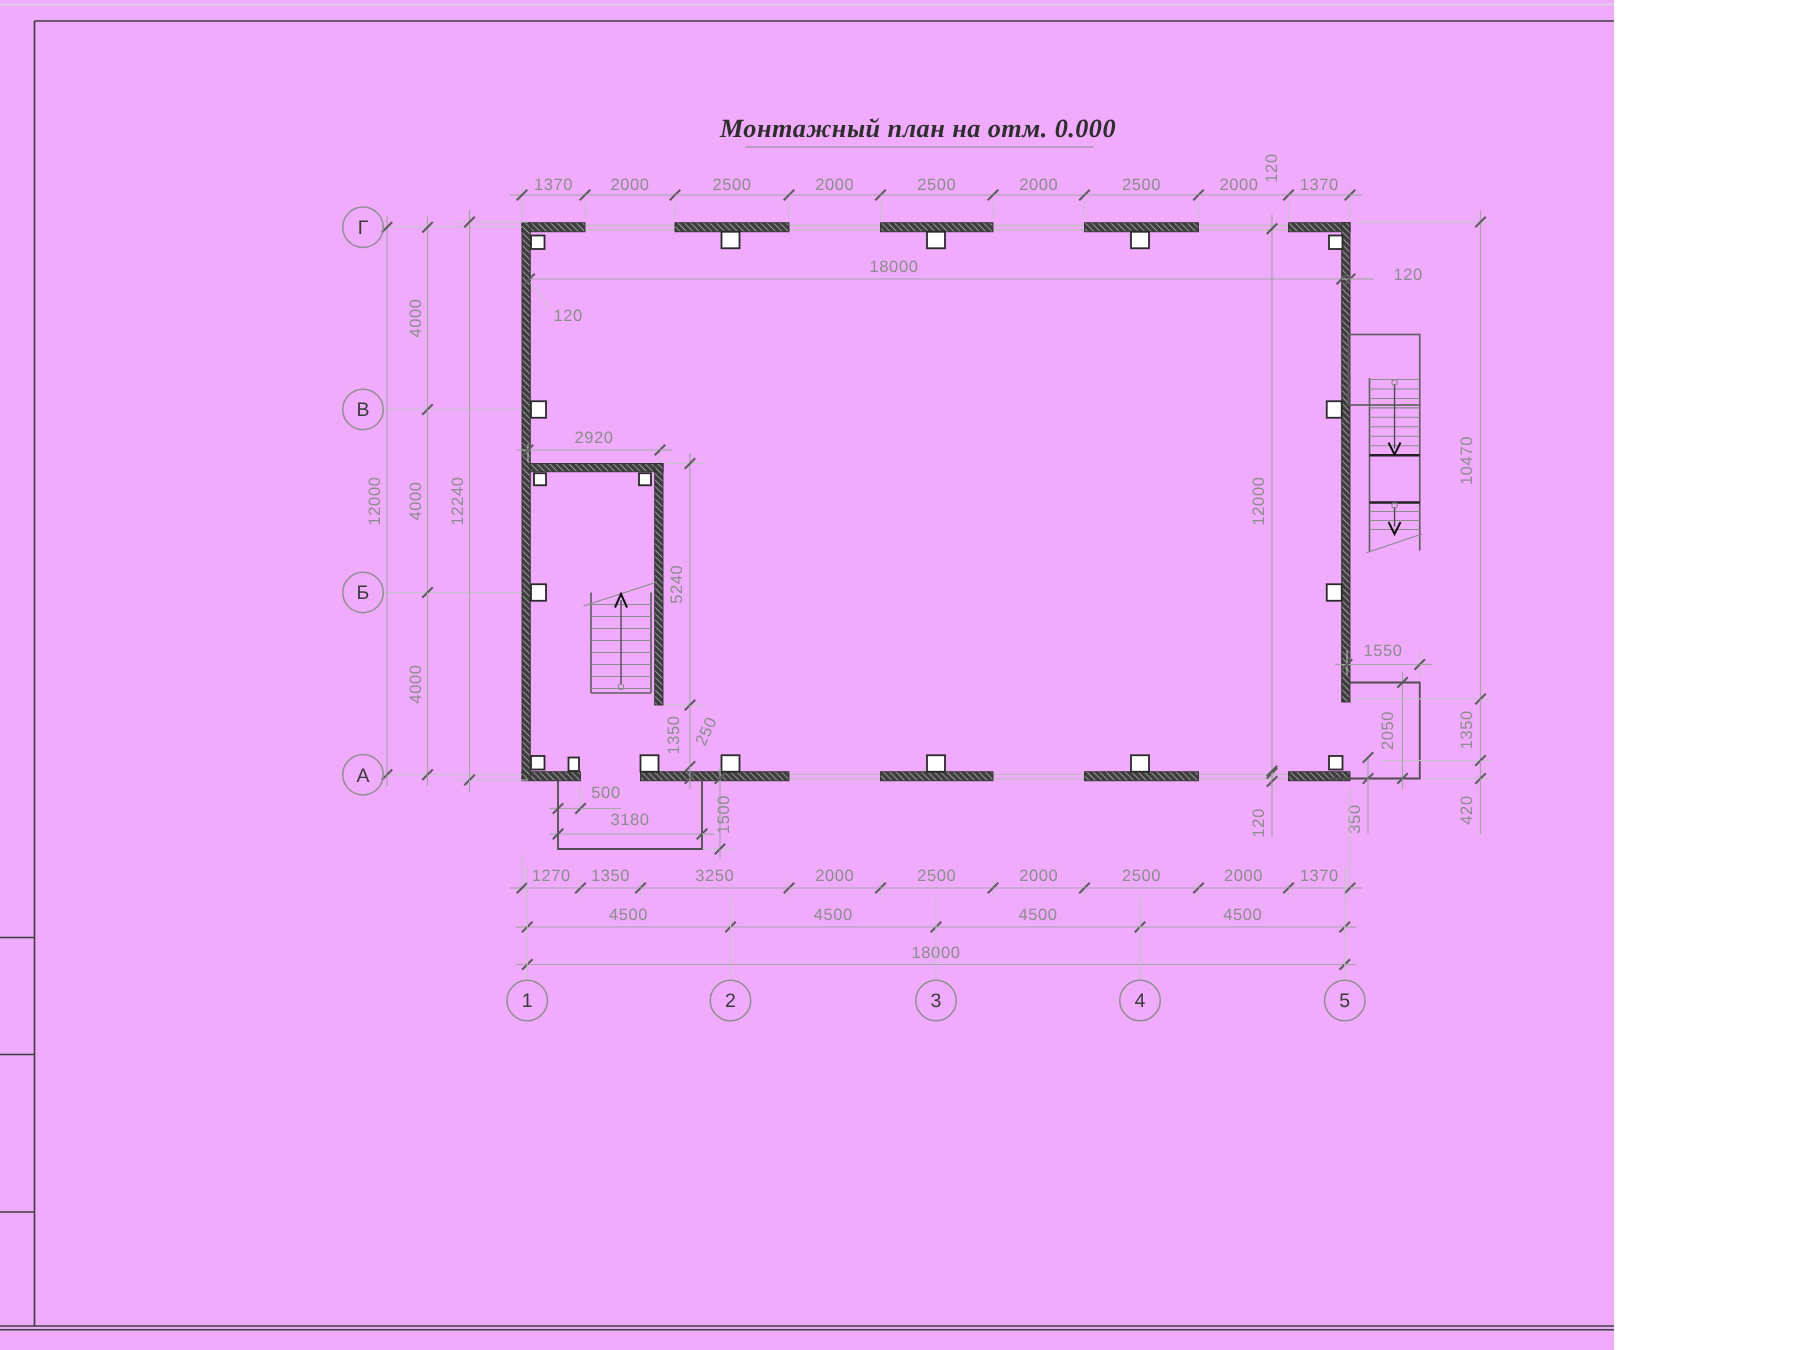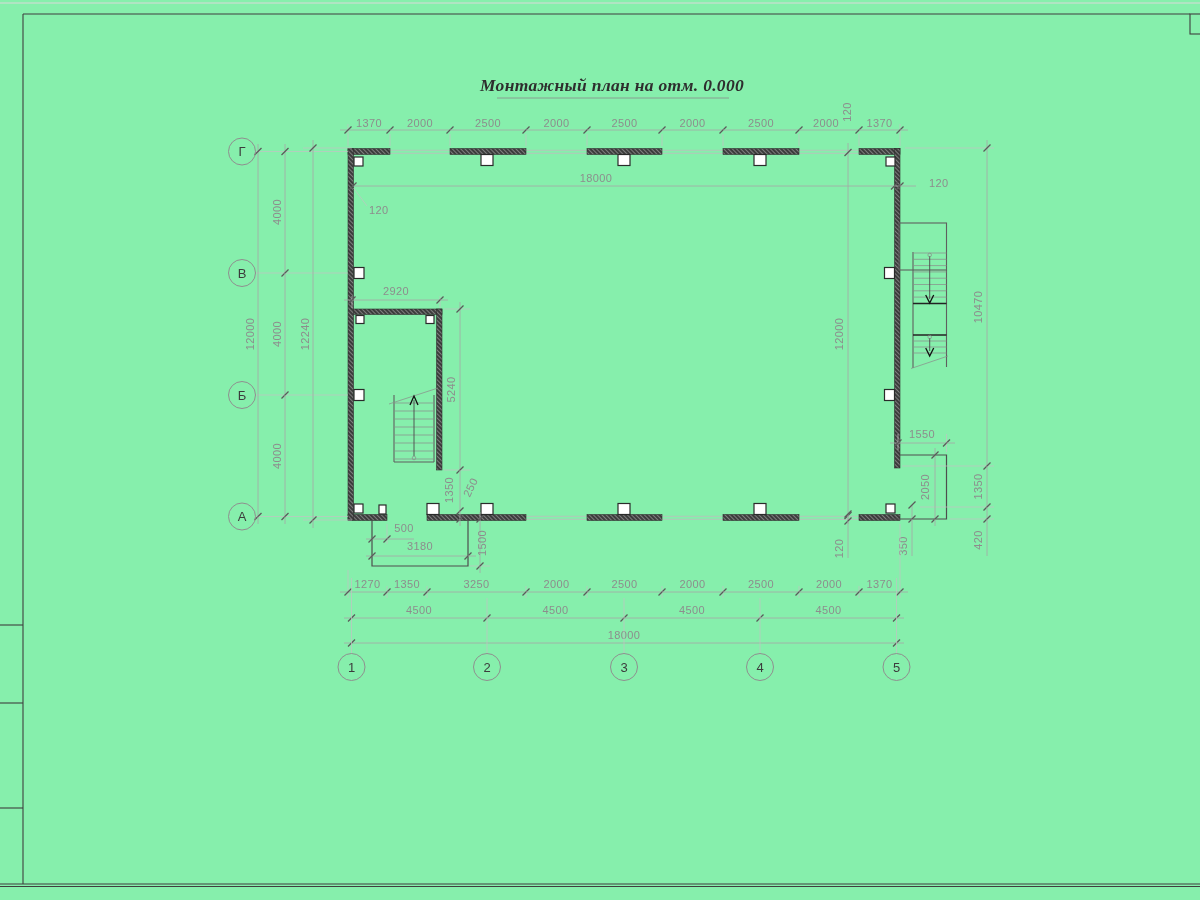--- a/index.html
+++ b/index.html
@@ -1,16 +1,16 @@
 <!DOCTYPE html>
 <html><head>
 <meta charset="utf-8">
 <style>
   html,body{margin:0;padding:0;background:#ffffff;}
-  .sheet{position:relative;width:1200px;height:900px;background:#86efac;overflow:hidden;
+  .sheet{position:relative;width:1076px;height:900px;background:#f0abfc;overflow:hidden;
          font-family:"Liberation Sans", sans-serif;}
   svg{position:absolute;left:0;top:0;}
   .dimtxt{font-family:"Liberation Sans",sans-serif;font-size:11px;fill:#8d8d8d;letter-spacing:.4px;}
   .notetxt{font-family:"Liberation Sans",sans-serif;font-size:11px;fill:#8d8d8d;letter-spacing:.4px;}
   .axistxt{font-family:"Liberation Sans",sans-serif;font-size:13px;fill:#3c3c3c;}
   .titletxt{font-family:"Liberation Serif",serif;font-style:italic;font-weight:600;
             font-size:17.5px;fill:#2e2e2e;letter-spacing:.3px;}
   .dl{stroke:#a6a6a6;stroke-width:.8;fill:none;}
   .ext{stroke:#c3c3c3;stroke-width:.7;fill:none;}
   .glass{stroke:#bdbdbd;stroke-width:.8;fill:none;}

